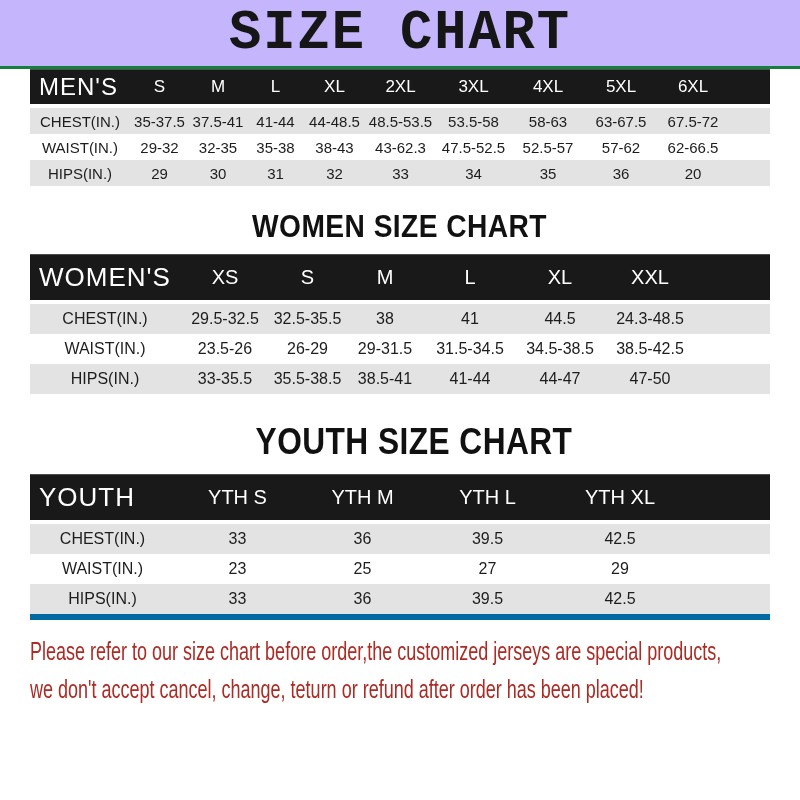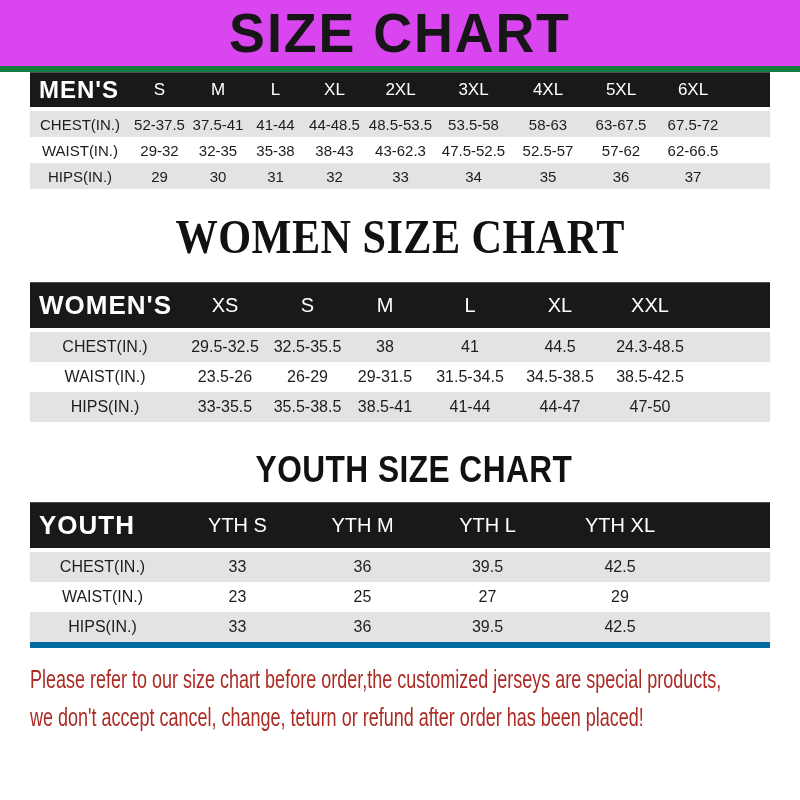--- a/index.html
+++ b/index.html
@@ -6,54 +6,54 @@
   body {
     width: 800px; height: 800px;
     background: #ffffff;
     font-family: "Liberation Sans", sans-serif;
     overflow: hidden;
   }
 
   
   .banner {
     height: 66px;
-    background: #d946ef;
-    border-bottom: 6px solid #15803d;
-    display: flex; align-items: center; justify-content: center;
+    background: #c4b5fd;
+    border-bottom: 3px solid #15803d;
+    display: flex; align-items: center; justify-content: center; font-family: Liberation Mono, monospace;
   }
   .banner-title {
     font-size: 56px; font-weight: 800; color: #161616;
     letter-spacing: 2px; line-height: 1;
     display: inline-block; transform: scaleX(0.96);
   }
 
   
   h2 {
     text-align: center; color: #111; line-height: 1; font-weight: 800;
   }
   h2 .cond { display: inline-block; transform: scaleX(0.88); letter-spacing: 0.5px; }
   .man-title   { font-size: 34px; margin: 20px 0 12px; }
-  .women-title { font-size: 48px; margin: 24px 0 21px; font-family: Liberation Serif, serif; }
+  .women-title { font-size: 32px; margin: 24px 0 12px; }
   .youth-title { font-size: 36px; margin: 30px 0 14px; padding-left: 28px; }
 
   
   table.size-table {
     border-collapse: separate; border-spacing: 0;
     table-layout: fixed; margin-left: 30px;
     width: 740px;
   }
   thead th {
     background: #191919; color: #ffffff;
     font-weight: 400; text-align: center;
     border-bottom: 4px solid #ffffff;
     box-shadow: inset 0 1px 0 #4d4d4d;
   }
   thead th.corner {
     text-align: left; padding-left: 9px;
-    font-weight: 700; letter-spacing: 1px;
+    font-weight: 400; letter-spacing: 1px;
   }
   .men-table thead th   { height: 33px; font-size: 17px; }
   .men-table thead th.corner { font-size: 24px; }
   .women-table thead th, .youth-table thead th { height: 44px; font-size: 20px; }
   .women-table thead th.corner, .youth-table thead th.corner { font-size: 26px; }
 
   tbody tr:nth-child(odd) { background: #E3E3E3; }
   tbody tr:nth-child(even) { background: #ffffff; }
   tbody th.row-label { font-weight: 400; text-align: center; margin-top: 25px; }
   tbody td { text-align: center; }
@@ -109,21 +109,21 @@
           <th class="size-head">3XL</th>
           <th class="size-head">4XL</th>
           <th class="size-head">5XL</th>
           <th class="size-head">6XL</th>
           <th class="size-head"></th>
         </tr>
       </thead>
       <tbody>
         <tr>
           <th class="row-label">CHEST(IN.)</th>
-          <td>52-37.5</td>
+          <td>35-37.5</td>
           <td>37.5-41</td>
           <td>41-44</td>
           <td>44-48.5</td>
           <td>48.5-53.5</td>
           <td>53.5-58</td>
           <td>58-63</td>
           <td>63-67.5</td>
           <td>67.5-72</td>
           <td></td>
         </tr>
@@ -143,21 +143,21 @@
         <tr>
           <th class="row-label">HIPS(IN.)</th>
           <td>29</td>
           <td>30</td>
           <td>31</td>
           <td>32</td>
           <td>33</td>
           <td>34</td>
           <td>35</td>
           <td>36</td>
-          <td>37</td>
+          <td>20</td>
           <td></td>
         </tr>
       </tbody>
     </table>
 </section>
 
 <section>
   <h2 class="women-title"><span class="cond">WOMEN SIZE CHART</span></h2>
   <table class="size-table women-table">
       <colgroup>

